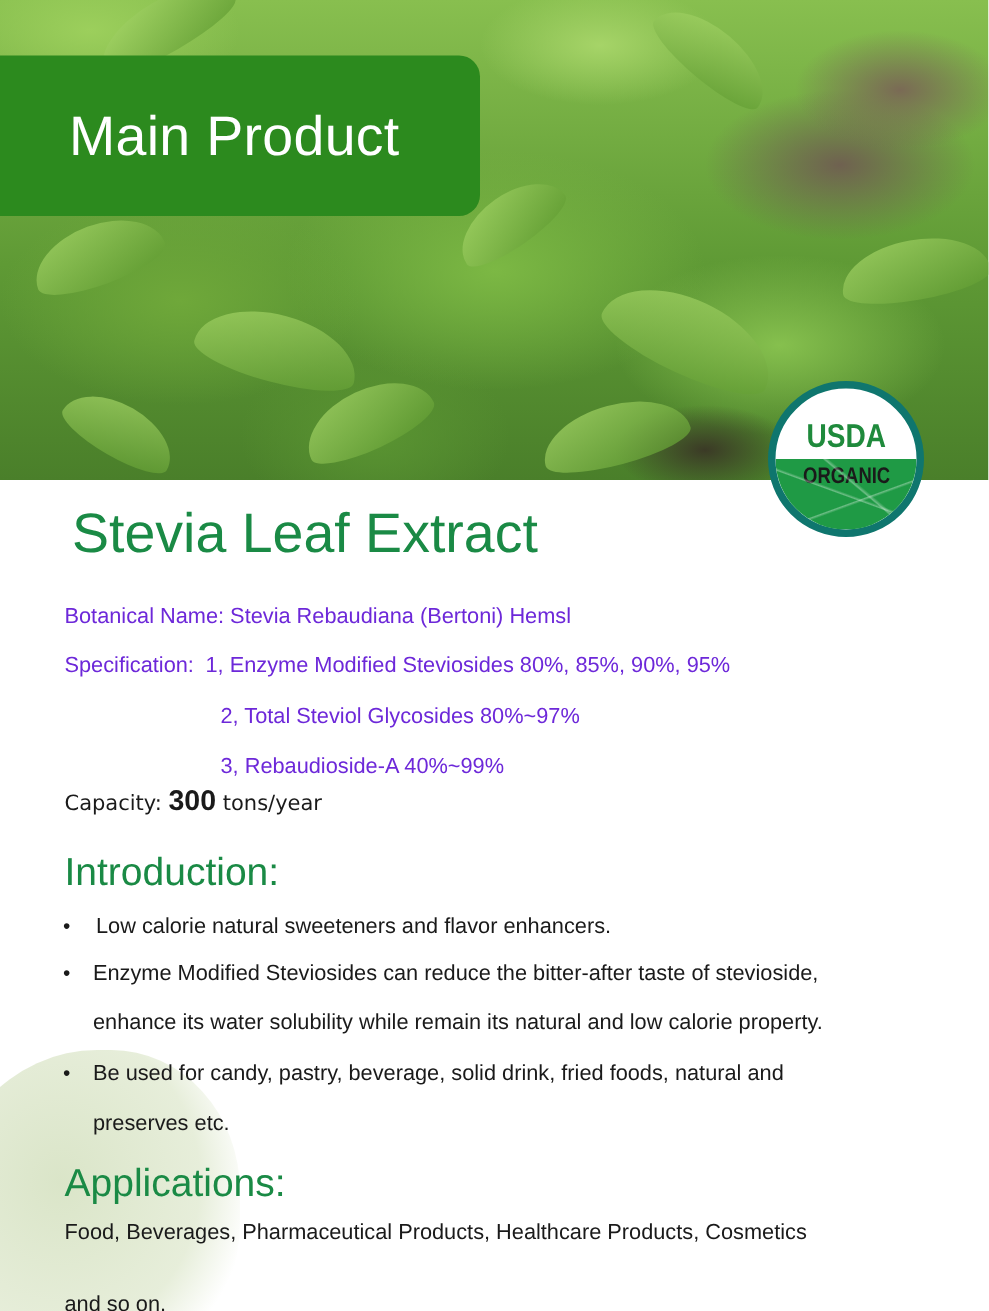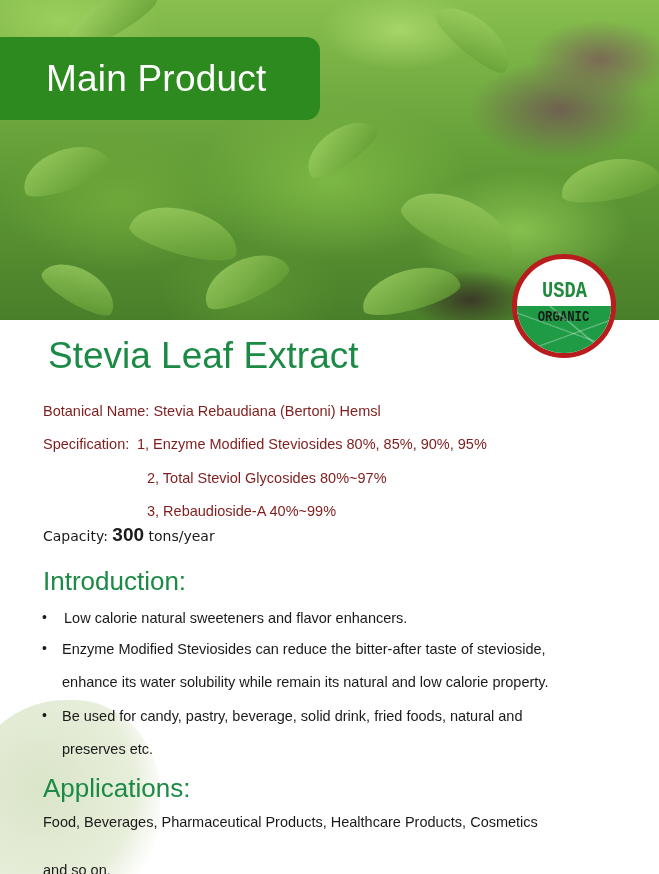--- a/index.html
+++ b/index.html
@@ -23,34 +23,33 @@
       radial-gradient(ellipse 100px 50px at 60px 20px, #9ccf5c 0%, rgba(156,207,92,0) 100%),
       radial-gradient(ellipse 80px 40px at 400px 30px, #a6d468 0%, rgba(166,212,104,0) 100%),
       linear-gradient(180deg, #88bf4f 0%, #5f9a35 55%, #4a7f2a 100%);
   }
   .leaf {
     position: absolute; border-radius: 50% 50% 50% 50% / 70% 70% 30% 30%;
     background: linear-gradient(160deg, #a9d86a, #5e9a30);
     opacity: 0.75;
   }
   .banner {
-    position: absolute; left: 0; top: 37px; width: 320px; height: 83px;
+    position: absolute; left: 0; top: 37px; width: 320px; height: 107px;
     background: #2c8a1e;
     border-radius: 0 14px 14px 0;
     display: flex; align-items: center;
   }
   .banner-title {
     margin-left: 46px; color: #ffffff; font-size: 37px; letter-spacing: 0.2px;
   }
   .usda {
     position: absolute; left: 512px; top: 254px; width: 104px; height: 104px;
     border-radius: 50%; background: #ffffff;
-    box-sizing: border-box; border: 5px solid #b91c1c;
+    box-sizing: border-box; border: 5px solid #0f766e;
     overflow: hidden;
-    font-family: Liberation Mono, monospace;
   }
   .usda-top {
     position: absolute; left: 0; top: 0; width: 100%; height: 50%;
     display: flex; align-items: flex-end; justify-content: center;
   }
   .usda-top span {
     color: #1f8a3c; font-weight: bold; font-size: 22px; margin-bottom: 2px;
     transform: scaleX(0.85); display: inline-block;
   }
   .usda-bottom {
@@ -73,21 +72,21 @@
     position: absolute; left: -40px; top: 700px; width: 200px; height: 220px;
     border-radius: 55% 45% 50% 50%;
     background: radial-gradient(ellipse at 40% 40%, #d6e2c2 0%, #e4ecd6 55%, rgba(255,255,255,0) 75%);
     opacity: 0.9;
   }
   .content { position: absolute; left: 0; top: 0; width: 659px; }
   .product-title {
     position: absolute; left: 48px; top: 335px; margin: 0;
     color: #1a8a45; font-size: 37px; font-weight: normal;
   }
-  .row { position: absolute; font-size: 14.5px; color: #7f1d1d; white-space: nowrap; }
+  .row { position: absolute; font-size: 14.5px; color: #6d28d9; white-space: nowrap; }
   .capacity {
     position: absolute; left: 43px; top: 524px; white-space: nowrap; color: #1a1a1a;
   }
   .capacity .lbl { font-size: 15px; font-family: "DejaVu Sans", sans-serif; font-size: 14px; }
   .capacity .num { font-size: 19px; font-weight: bold; }
   .capacity .unit { font-size: 14px; font-family: "DejaVu Sans", sans-serif; }
   .section-title {
     position: absolute; margin: 0; color: #1a8a45; font-size: 26px; font-weight: normal;
   }
   .bullet-dot { position: absolute; left: 42px; font-size: 14px; }

